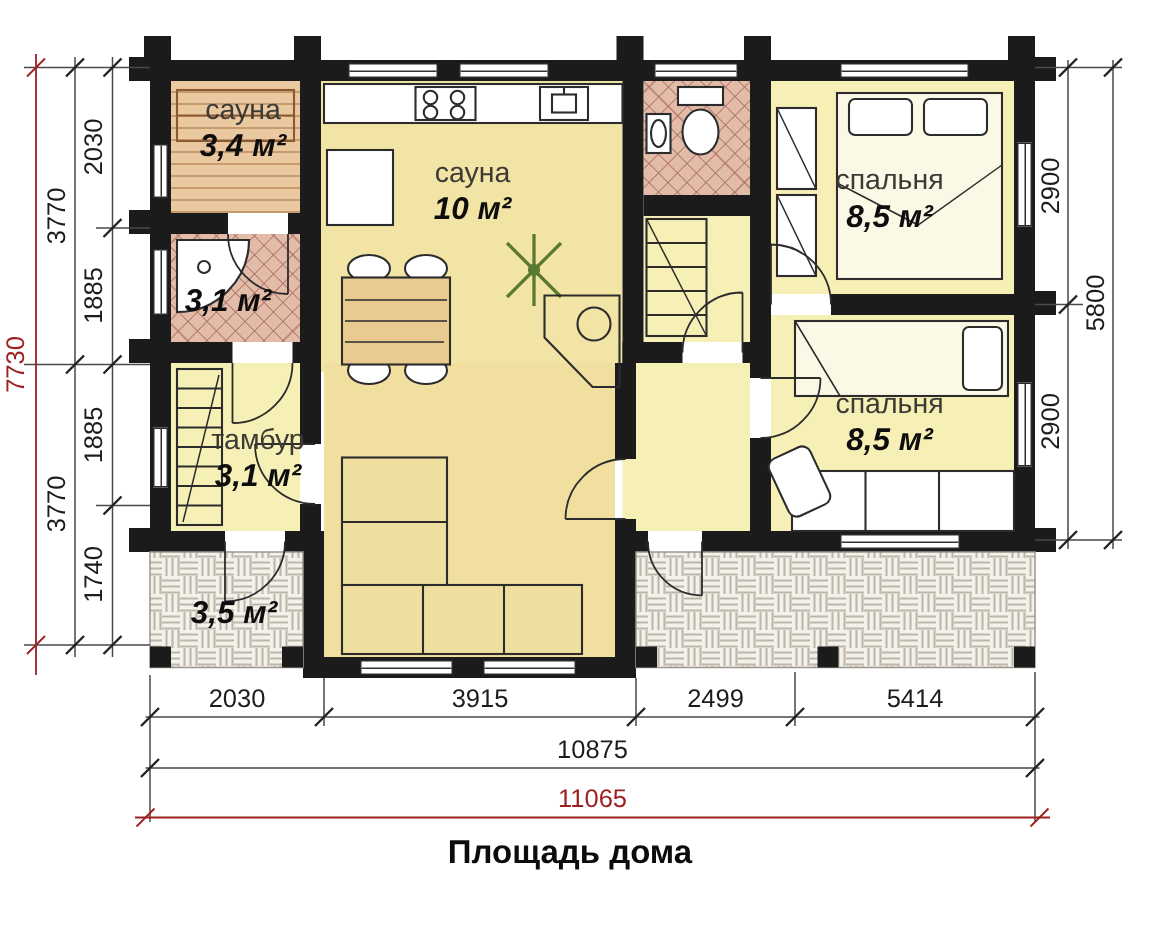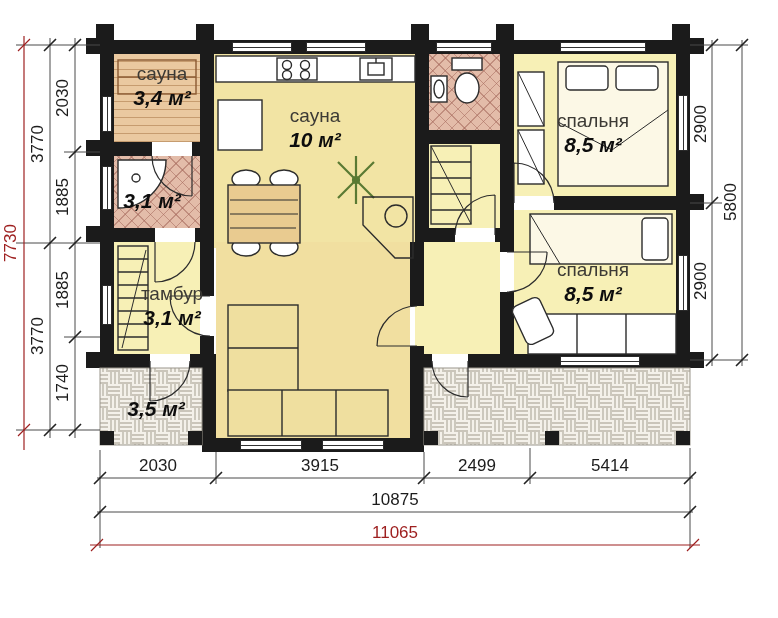--- a/index.html
+++ b/index.html
@@ -298,15 +298,16 @@
   <div class="dim vert" style="left:701px;top:281px">2900</div>
   <div class="dim vert" style="left:731px;top:202px">5800</div>
   <div class="dim" style="left:158px;top:466px">2030</div>
   <div class="dim" style="left:320px;top:466px">3915</div>
   <div class="dim" style="left:477px;top:466px">2499</div>
   <div class="dim" style="left:610px;top:466px">5414</div>
   <div class="dim" style="left:395px;top:500px">10875</div>
   <div class="dim red" style="left:395px;top:533px">11065</div>
 
   <div id="title">
+    <div class="t1">Площадь дома</div>
   </div>
 
 </div>
 
 </body></html>

